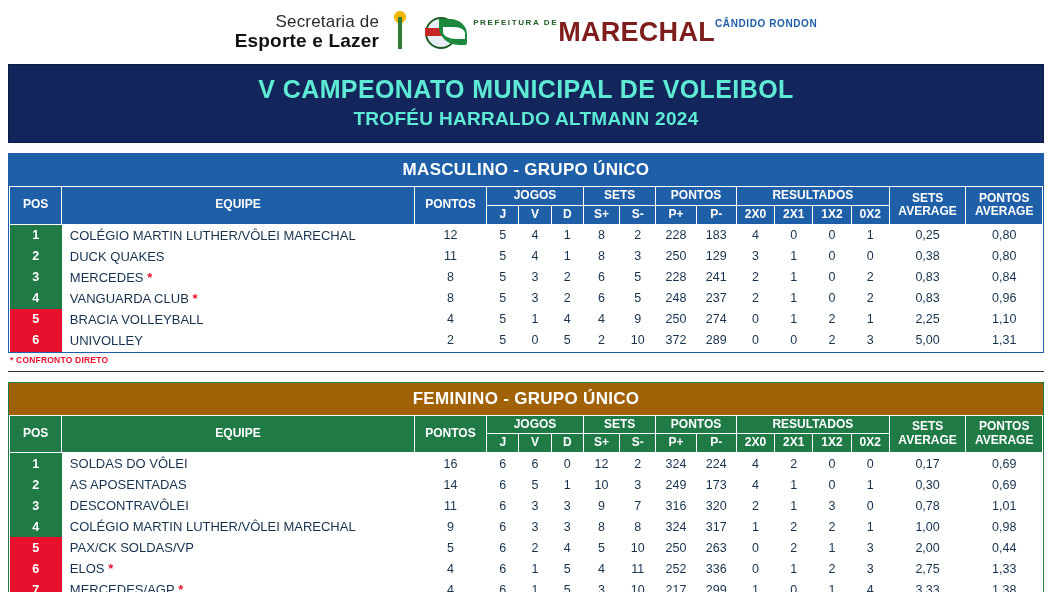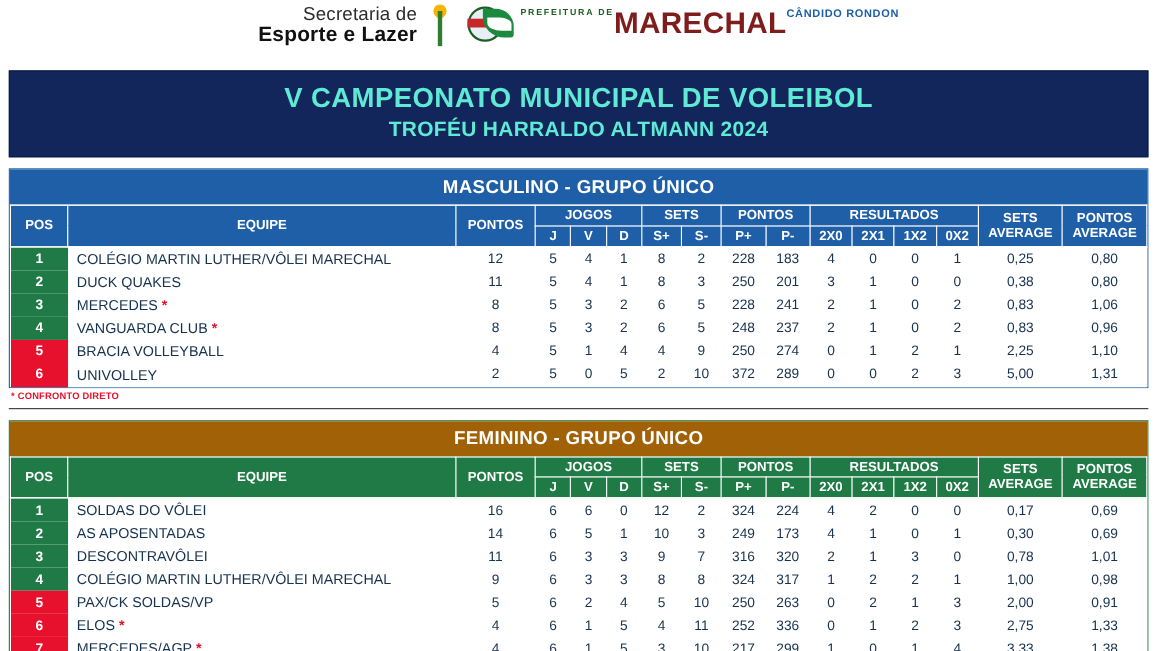--- a/index.html
+++ b/index.html
@@ -7,21 +7,21 @@
     width:1052px;height:592px;
     background:#ffffff;
     font-family:"Liberation Sans", sans-serif;
     color:#1a1a1a;
     overflow:hidden;
   }
   .page{position:relative;width:1052px;height:592px;}
 
   
   .logo-row{
-    display:flex;align-items:flex-start;justify-content:center;
+    display:flex;align-items:center;justify-content:center;
     gap:10px;height:56px;padding-top:4px;
   }
   .sec-logo{display:flex;flex-direction:column;align-items:flex-end;line-height:1.05;}
   .sec-l1{font-size:17px;color:#2b2b2b;font-weight:400;letter-spacing:.2px;}
   .sec-l2{font-size:19px;color:#111;font-weight:bold;letter-spacing:.2px;}
   .sep-torch{width:22px;height:42px;position:relative;}
   .sep-torch .bar{position:absolute;left:9px;top:6px;width:4px;height:32px;background:#2e7d32;}
   .sep-torch .flame{position:absolute;left:5px;top:0px;width:12px;height:12px;background:#f4b400;border-radius:50% 50% 50% 0;transform:rotate(-45deg);}
   .mcr{display:flex;align-items:center;gap:6px;}
   .flag{width:46px;height:34px;position:relative;}
@@ -189,21 +189,21 @@
               <tr>
                 <td class="pos pos-green">2</td>
                 <td class="team">DUCK QUAKES</td>
                 <td>11</td>
                 <td>5</td>
                 <td>4</td>
                 <td>1</td>
                 <td>8</td>
                 <td>3</td>
                 <td>250</td>
-                <td>201</td>
+                <td>129</td>
                 <td>3</td>
                 <td>1</td>
                 <td>0</td>
                 <td>0</td>
                 <td>0,38</td>
                 <td>0,80</td>
               </tr>
               <tr>
                 <td class="pos pos-green">3</td>
                 <td class="team">MERCEDES<span class="star"> *</span></td>
@@ -213,21 +213,21 @@
                 <td>2</td>
                 <td>6</td>
                 <td>5</td>
                 <td>228</td>
                 <td>241</td>
                 <td>2</td>
                 <td>1</td>
                 <td>0</td>
                 <td>2</td>
                 <td>0,83</td>
-                <td>1,06</td>
+                <td>0,84</td>
               </tr>
               <tr>
                 <td class="pos pos-green">4</td>
                 <td class="team">VANGUARDA CLUB<span class="star"> *</span></td>
                 <td>8</td>
                 <td>5</td>
                 <td>3</td>
                 <td>2</td>
                 <td>6</td>
                 <td>5</td>
@@ -418,21 +418,21 @@
                 <td>4</td>
                 <td>5</td>
                 <td>10</td>
                 <td>250</td>
                 <td>263</td>
                 <td>0</td>
                 <td>2</td>
                 <td>1</td>
                 <td>3</td>
                 <td>2,00</td>
-                <td>0,91</td>
+                <td>0,44</td>
               </tr>
               <tr>
                 <td class="pos pos-red">6</td>
                 <td class="team">ELOS<span class="star"> *</span></td>
                 <td>4</td>
                 <td>6</td>
                 <td>1</td>
                 <td>5</td>
                 <td>4</td>
                 <td>11</td>

